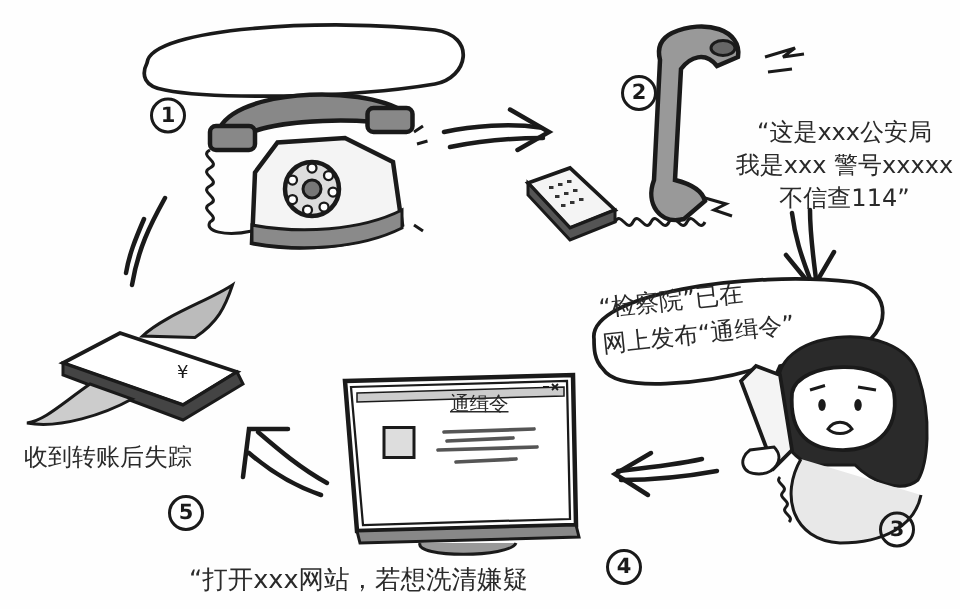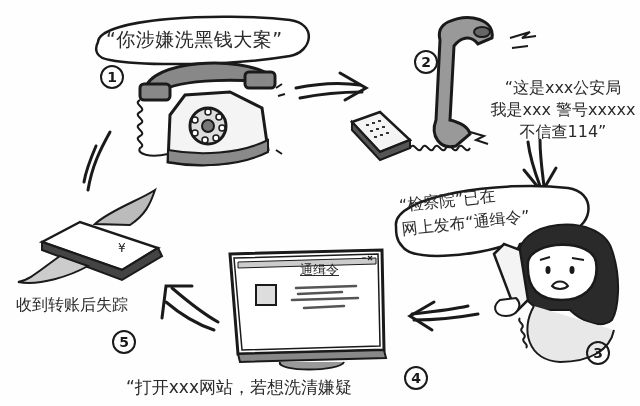--- a/index.html
+++ b/index.html
@@ -140,21 +140,20 @@
       <path d="M60 256 C40 270, 30 280, 18 282 C40 286, 70 276, 88 266 Z" fill="#ccc" stroke="#1a1a1a" stroke-width="2"></path>
       <text x="118" y="252" font-size="12" fill="#1a1a1a" font-family="DejaVu Sans, sans-serif">¥</text>
     </g>
 
     <g fill="none" stroke="#1a1a1a" stroke-width="3" stroke-linecap="round">
       <path d="M110 132 C100 150, 92 166, 88 190"></path>
       <path d="M96 146 C90 160, 86 170, 84 182"></path>
     </g>
   </svg>
 
-  <div class="txt b1">“你涉嫌洗黑钱大案”</div>
 
   <div class="txt b2">
     <span>“这是xxx公安局</span>
     <span>我是xxx 警号xxxxx</span>
     <span>不信查114”</span>
   </div>
 
   <div class="txt b3">
     <span>“检察院”已在</span>
     <span>网上发布“通缉令”</span>

